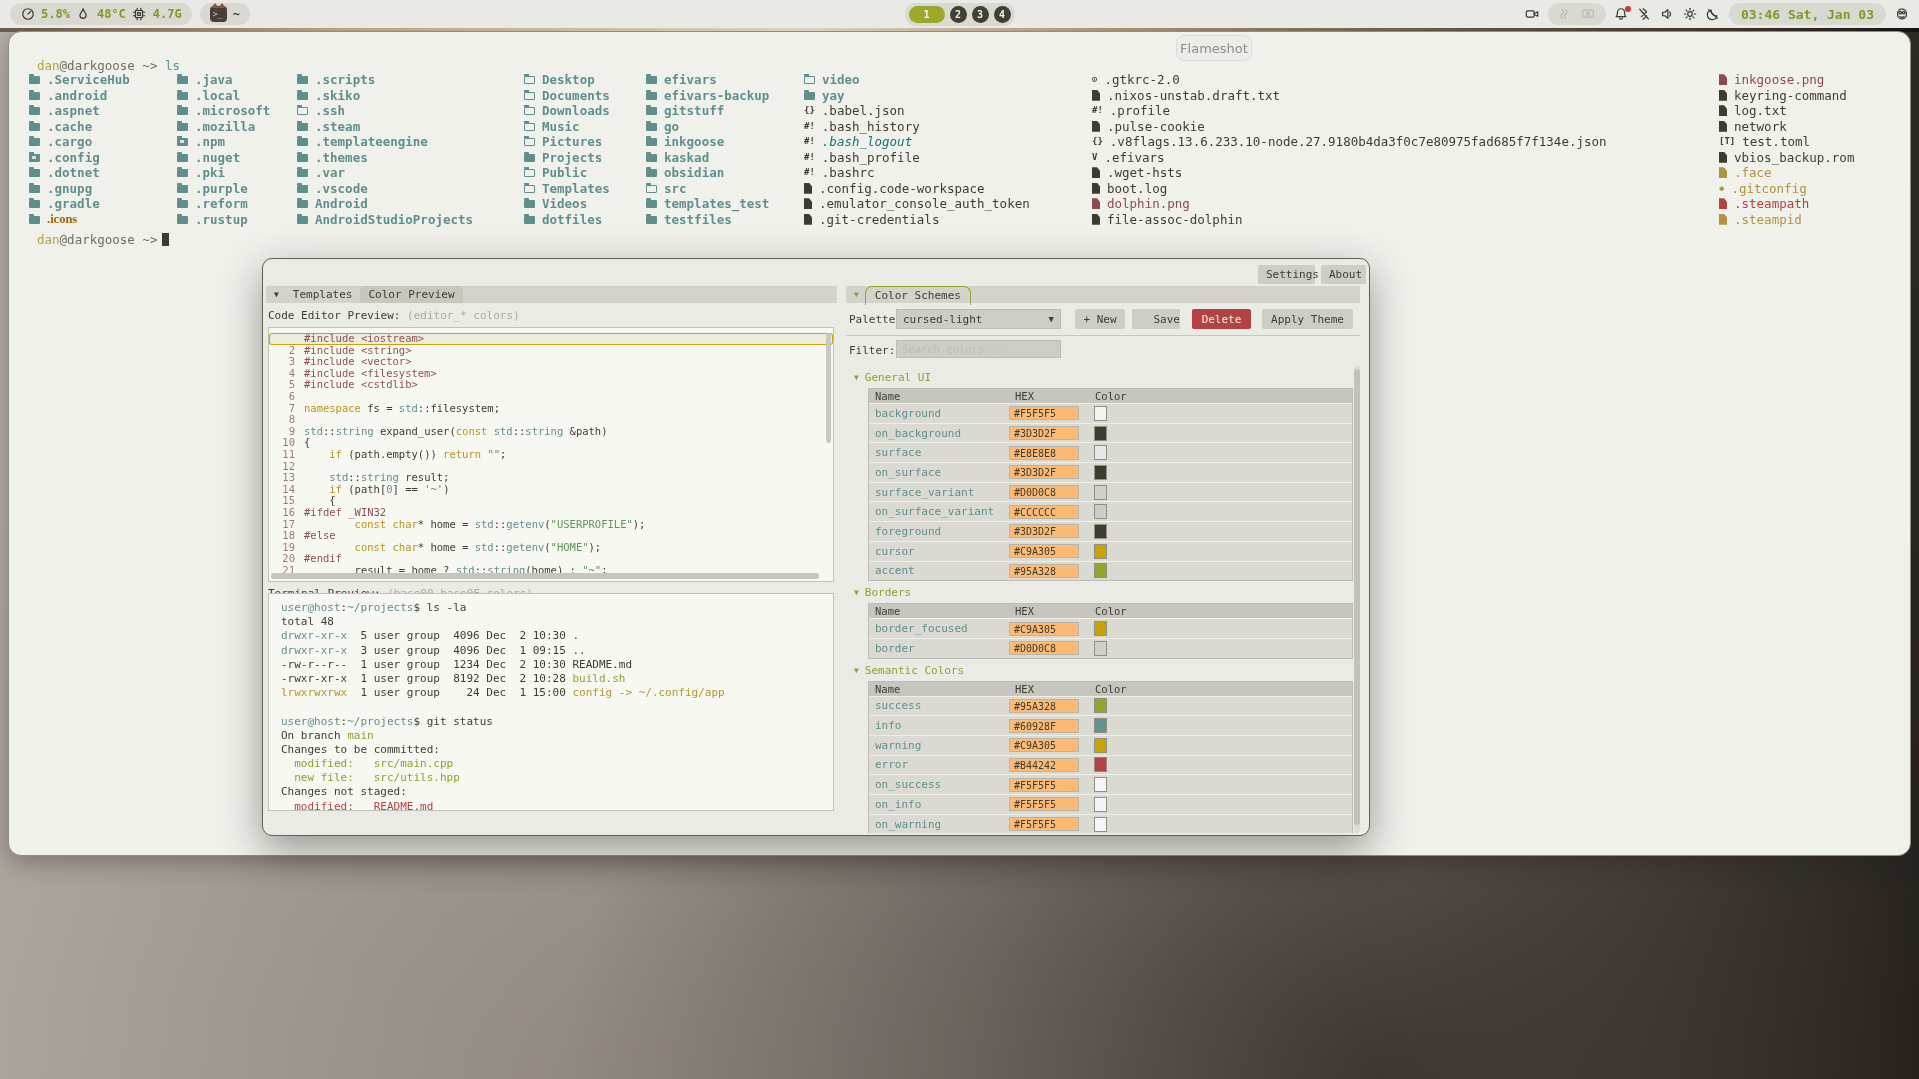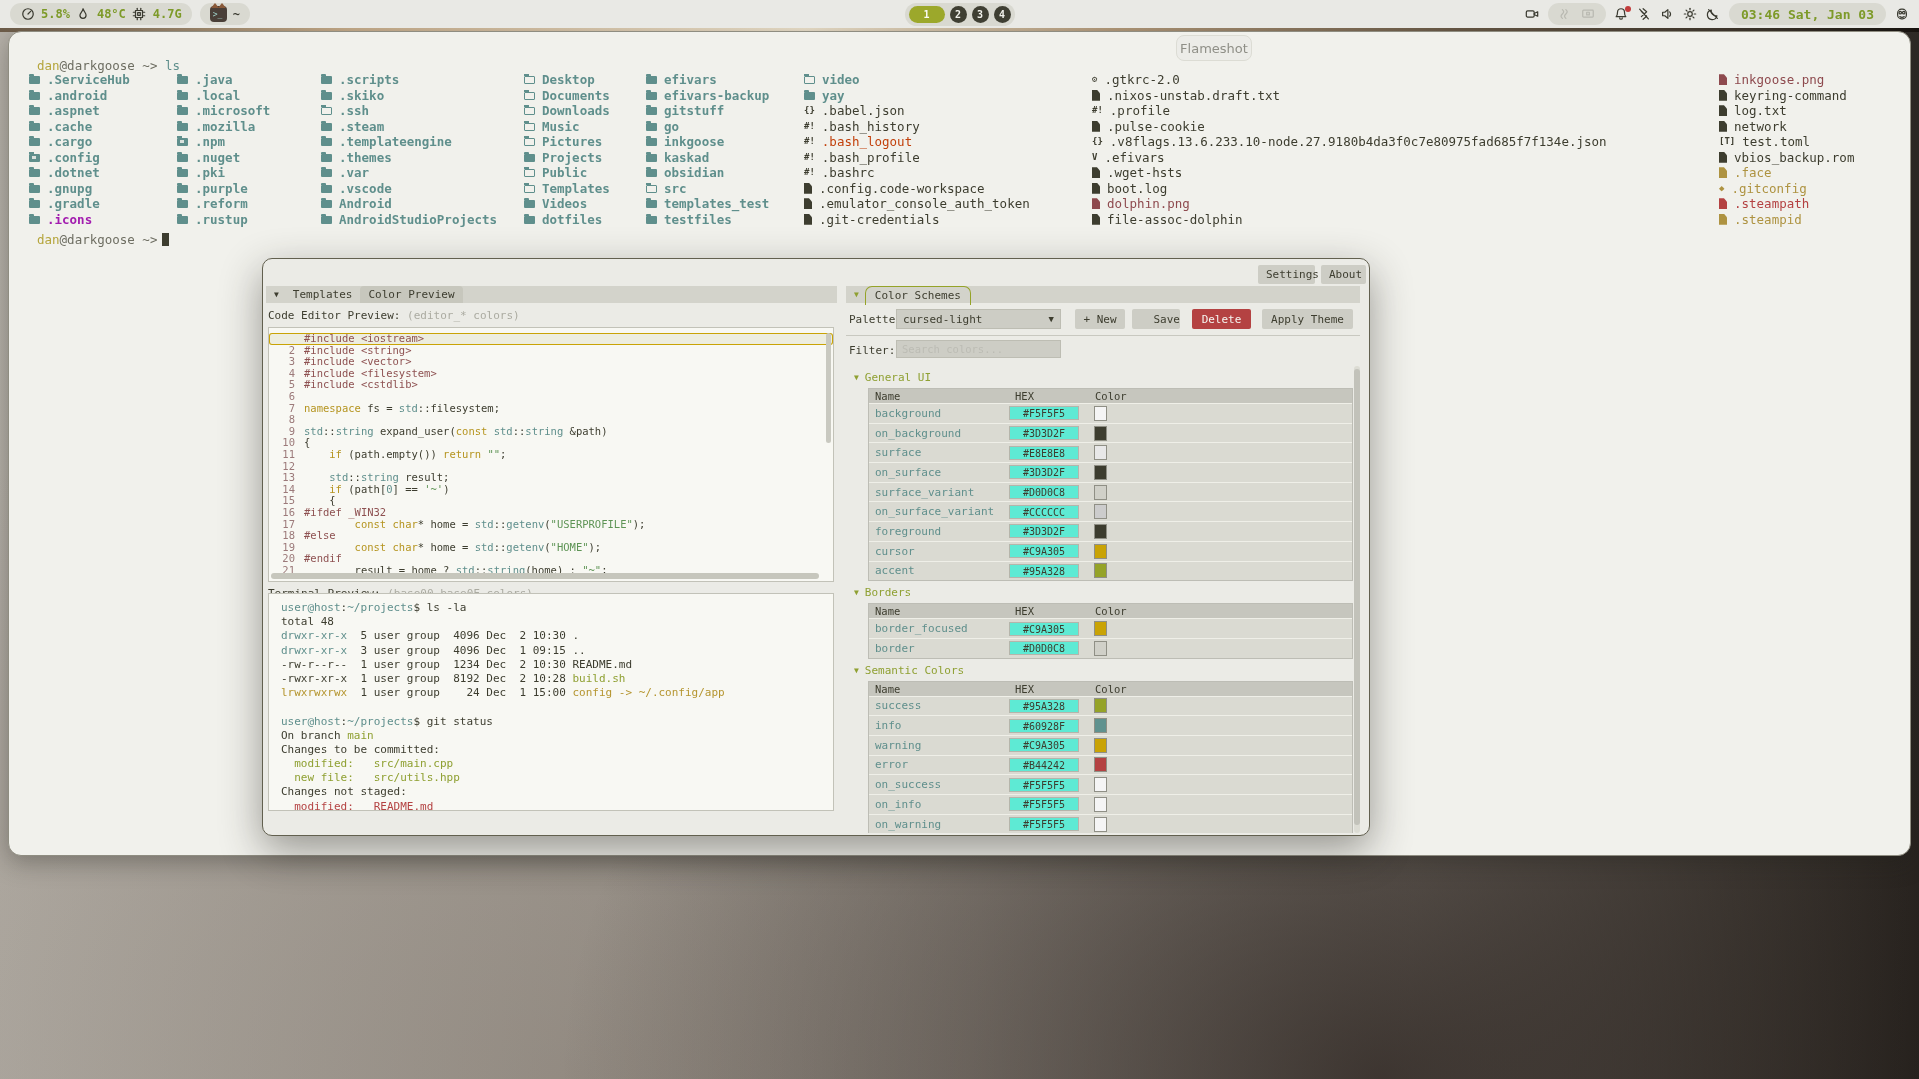--- a/index.html
+++ b/index.html
@@ -122,21 +122,21 @@
   #filter-input::placeholder { color:#bcbcb4; }
 
   #scheme-scroll { position:absolute; left:583px; top:107px; width:507px; height:467px; overflow:hidden; }
   .csec-title { margin:5px 0 4px 8px; font-size:11px; color:#8fa032; display:flex; align-items:center; }
   .ctable { margin-left:22px; width:485px; border:1px solid #bdbdb5; }
   .chead { display:grid; grid-template-columns:140px 80px 1fr; background:#c6c6be; height:14px; font-size:10.5px; color:#3d3d2f; }
   .chead div { padding-left:6px; line-height:14px; }
   .crow { display:grid; grid-template-columns:140px 80px 1fr; height:19.7px; background:#dadad2; border-top:1px solid #efefe8; align-items:center; }
   .cname { padding-left:6px; font-size:11px; color:#5f8f8c; }
   .chexcell { display:flex; align-items:center; }
-  .hexbox { width:70px; height:14px; background:#5eead4; border:1px solid #b5b5ab; font-size:10px; color:#3d3d2f; line-height:13px; padding-left:13px; }
+  .hexbox { width:70px; height:14px; background:#fdba74; border:1px solid #b5b5ab; font-size:10px; color:#3d3d2f; line-height:13px; padding-left:4px; }
   .swatch { width:13px; height:15px; border:1px solid #8f8f85; margin-left:5px; }
   #scheme-vscroll { position:absolute; left:1091px; top:107px; width:6px; height:467px; background:#dcdcd4; border-radius:3px; }
   #scheme-vthumb { position:absolute; left:0; top:3px; width:6px; height:456px; background:#c2c2ba; border-radius:3px; }
 </style>
 </head>
 <body>
 
 <div id="desktop"></div>
 <div id="wallpaper-strip"></div>
 
@@ -266,35 +266,35 @@
       <div class="ls-col" style="left: 20px;">
         <div class="ls-item"><span class="ic ic-folder" style="color: rgb(95, 143, 140);"></span><span class="nm" style="color: rgb(95, 143, 140);">.ServiceHub</span></div>
         <div class="ls-item"><span class="ic ic-folder" style="color: rgb(95, 143, 140);"></span><span class="nm" style="color: rgb(95, 143, 140);">.android</span></div>
         <div class="ls-item"><span class="ic ic-folder" style="color: rgb(95, 143, 140);"></span><span class="nm" style="color: rgb(95, 143, 140);">.aspnet</span></div>
         <div class="ls-item"><span class="ic ic-folder" style="color: rgb(95, 143, 140);"></span><span class="nm" style="color: rgb(95, 143, 140);">.cache</span></div>
         <div class="ls-item"><span class="ic ic-folder" style="color: rgb(95, 143, 140);"></span><span class="nm" style="color: rgb(95, 143, 140);">.cargo</span></div>
         <div class="ls-item"><span class="ic ic-folder-config" style="color: rgb(95, 143, 140);"></span><span class="nm" style="color: rgb(95, 143, 140);">.config</span></div>
         <div class="ls-item"><span class="ic ic-folder" style="color: rgb(95, 143, 140);"></span><span class="nm" style="color: rgb(95, 143, 140);">.dotnet</span></div>
         <div class="ls-item"><span class="ic ic-folder" style="color: rgb(95, 143, 140);"></span><span class="nm" style="color: rgb(95, 143, 140);">.gnupg</span></div>
         <div class="ls-item"><span class="ic ic-folder" style="color: rgb(95, 143, 140);"></span><span class="nm" style="color: rgb(95, 143, 140);">.gradle</span></div>
-        <div class="ls-item"><span class="ic ic-folder" style="color: rgb(95, 143, 140);"></span><span class="nm" style="color: #a21caf;">.icons</span></div>
+        <div class="ls-item"><span class="ic ic-folder" style="color: rgb(95, 143, 140);"></span><span class="nm" style="color: #a16207; font-family: Liberation Serif, serif;">.icons</span></div>
       </div>
       <div class="ls-col" style="left: 168px;">
         <div class="ls-item"><span class="ic ic-folder" style="color: rgb(95, 143, 140);"></span><span class="nm" style="color: rgb(95, 143, 140);">.java</span></div>
         <div class="ls-item"><span class="ic ic-folder" style="color: rgb(95, 143, 140);"></span><span class="nm" style="color: rgb(95, 143, 140);">.local</span></div>
         <div class="ls-item"><span class="ic ic-folder" style="color: rgb(95, 143, 140);"></span><span class="nm" style="color: rgb(95, 143, 140);">.microsoft</span></div>
         <div class="ls-item"><span class="ic ic-folder" style="color: rgb(95, 143, 140);"></span><span class="nm" style="color: rgb(95, 143, 140);">.mozilla</span></div>
         <div class="ls-item"><span class="ic ic-folder-config" style="color: rgb(95, 143, 140);"></span><span class="nm" style="color: rgb(95, 143, 140);">.npm</span></div>
         <div class="ls-item"><span class="ic ic-folder" style="color: rgb(95, 143, 140);"></span><span class="nm" style="color: rgb(95, 143, 140);">.nuget</span></div>
         <div class="ls-item"><span class="ic ic-folder" style="color: rgb(95, 143, 140);"></span><span class="nm" style="color: rgb(95, 143, 140);">.pki</span></div>
         <div class="ls-item"><span class="ic ic-folder" style="color: rgb(95, 143, 140);"></span><span class="nm" style="color: rgb(95, 143, 140);">.purple</span></div>
         <div class="ls-item"><span class="ic ic-folder" style="color: rgb(95, 143, 140);"></span><span class="nm" style="color: rgb(95, 143, 140);">.reform</span></div>
         <div class="ls-item"><span class="ic ic-folder" style="color: rgb(95, 143, 140);"></span><span class="nm" style="color: rgb(95, 143, 140);">.rustup</span></div>
       </div>
-      <div class="ls-col" style="left: 312px;">
+      <div class="ls-col" style="left: 288px;">
         <div class="ls-item"><span class="ic ic-folder" style="color: rgb(95, 143, 140);"></span><span class="nm" style="color: rgb(95, 143, 140);">.scripts</span></div>
         <div class="ls-item"><span class="ic ic-folder" style="color: rgb(95, 143, 140);"></span><span class="nm" style="color: rgb(95, 143, 140);">.skiko</span></div>
         <div class="ls-item"><span class="ic ic-folder-open" style="color: rgb(95, 143, 140);"></span><span class="nm" style="color: rgb(95, 143, 140);">.ssh</span></div>
         <div class="ls-item"><span class="ic ic-folder" style="color: rgb(95, 143, 140);"></span><span class="nm" style="color: rgb(95, 143, 140);">.steam</span></div>
         <div class="ls-item"><span class="ic ic-folder" style="color: rgb(95, 143, 140);"></span><span class="nm" style="color: rgb(95, 143, 140);">.templateengine</span></div>
         <div class="ls-item"><span class="ic ic-folder" style="color: rgb(95, 143, 140);"></span><span class="nm" style="color: rgb(95, 143, 140);">.themes</span></div>
         <div class="ls-item"><span class="ic ic-folder" style="color: rgb(95, 143, 140);"></span><span class="nm" style="color: rgb(95, 143, 140);">.var</span></div>
         <div class="ls-item"><span class="ic ic-folder" style="color: rgb(95, 143, 140);"></span><span class="nm" style="color: rgb(95, 143, 140);">.vscode</span></div>
         <div class="ls-item"><span class="ic ic-folder" style="color: rgb(95, 143, 140);"></span><span class="nm" style="color: rgb(95, 143, 140);">Android</span></div>
         <div class="ls-item"><span class="ic ic-folder" style="color: rgb(95, 143, 140);"></span><span class="nm" style="color: rgb(95, 143, 140);">AndroidStudioProjects</span></div>
@@ -321,21 +321,21 @@
         <div class="ls-item"><span class="ic ic-folder" style="color: rgb(95, 143, 140);"></span><span class="nm" style="color: rgb(95, 143, 140);">obsidian</span></div>
         <div class="ls-item"><span class="ic ic-folder-open" style="color: rgb(95, 143, 140);"></span><span class="nm" style="color: rgb(95, 143, 140);">src</span></div>
         <div class="ls-item"><span class="ic ic-folder" style="color: rgb(95, 143, 140);"></span><span class="nm" style="color: rgb(95, 143, 140);">templates_test</span></div>
         <div class="ls-item"><span class="ic ic-folder" style="color: rgb(95, 143, 140);"></span><span class="nm" style="color: rgb(95, 143, 140);">testfiles</span></div>
       </div>
       <div class="ls-col" style="left: 795px;">
         <div class="ls-item"><span class="ic ic-folder-open" style="color: rgb(95, 143, 140);"></span><span class="nm" style="color: rgb(95, 143, 140);">video</span></div>
         <div class="ls-item"><span class="ic ic-folder" style="color: rgb(95, 143, 140);"></span><span class="nm" style="color: rgb(95, 143, 140);">yay</span></div>
         <div class="ls-item plainfile"><span class="ic ic-glyph" style="color: rgb(61, 61, 47);">{}</span><span class="nm" style="color: rgb(61, 61, 47);">.babel.json</span></div>
         <div class="ls-item plainfile"><span class="ic ic-glyph" style="color: rgb(61, 61, 47);">#!</span><span class="nm" style="color: rgb(61, 61, 47);">.bash_history</span></div>
-        <div class="ls-item plainfile"><span class="ic ic-glyph" style="color: rgb(61, 61, 47);">#!</span><span class="nm" style="color: #c2410c;">.bash_logout</span></div>
+        <div class="ls-item plainfile"><span class="ic ic-glyph" style="color: rgb(61, 61, 47);">#!</span><span class="nm" style="color: #0f766e; font-style: italic;">.bash_logout</span></div>
         <div class="ls-item plainfile"><span class="ic ic-glyph" style="color: rgb(61, 61, 47);">#!</span><span class="nm" style="color: rgb(61, 61, 47);">.bash_profile</span></div>
         <div class="ls-item plainfile"><span class="ic ic-glyph" style="color: rgb(61, 61, 47);">#!</span><span class="nm" style="color: rgb(61, 61, 47);">.bashrc</span></div>
         <div class="ls-item plainfile"><span class="ic ic-file" style="color: rgb(61, 61, 47);"></span><span class="nm" style="color: rgb(61, 61, 47);">.config.code-workspace</span></div>
         <div class="ls-item plainfile"><span class="ic ic-file" style="color: rgb(61, 61, 47);"></span><span class="nm" style="color: rgb(61, 61, 47);">.emulator_console_auth_token</span></div>
         <div class="ls-item plainfile"><span class="ic ic-file" style="color: rgb(61, 61, 47);"></span><span class="nm" style="color: rgb(61, 61, 47);">.git-credentials</span></div>
       </div>
       <div class="ls-col" style="left: 1083px;">
         <div class="ls-item plainfile"><span class="ic ic-glyph" style="color: rgb(61, 61, 47);">⚙</span><span class="nm" style="color: rgb(61, 61, 47);">.gtkrc-2.0</span></div>
         <div class="ls-item plainfile"><span class="ic ic-file" style="color: rgb(61, 61, 47);"></span><span class="nm" style="color: rgb(61, 61, 47);">.nixos-unstab.draft.txt</span></div>
         <div class="ls-item plainfile"><span class="ic ic-glyph" style="color: rgb(61, 61, 47);">#!</span><span class="nm" style="color: rgb(61, 61, 47);">.profile</span></div>

